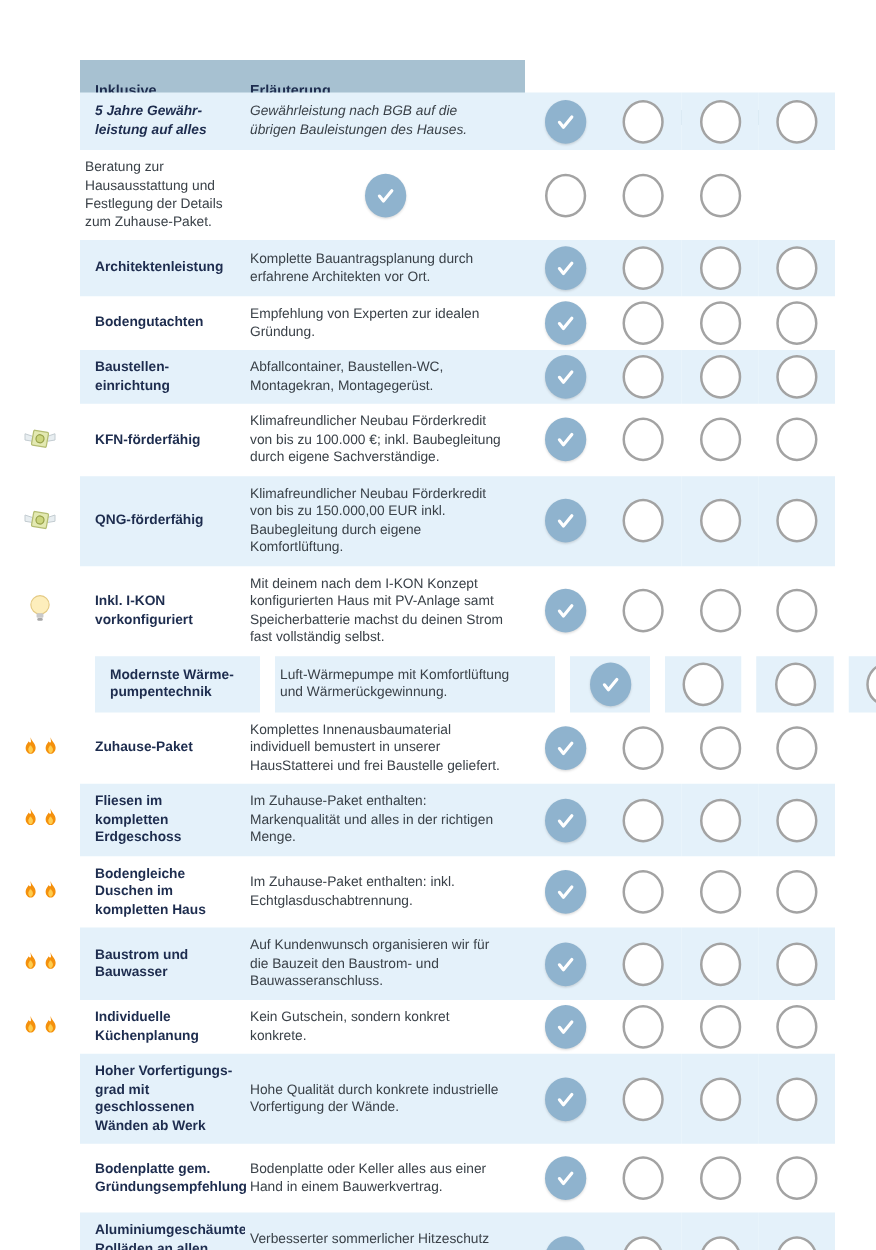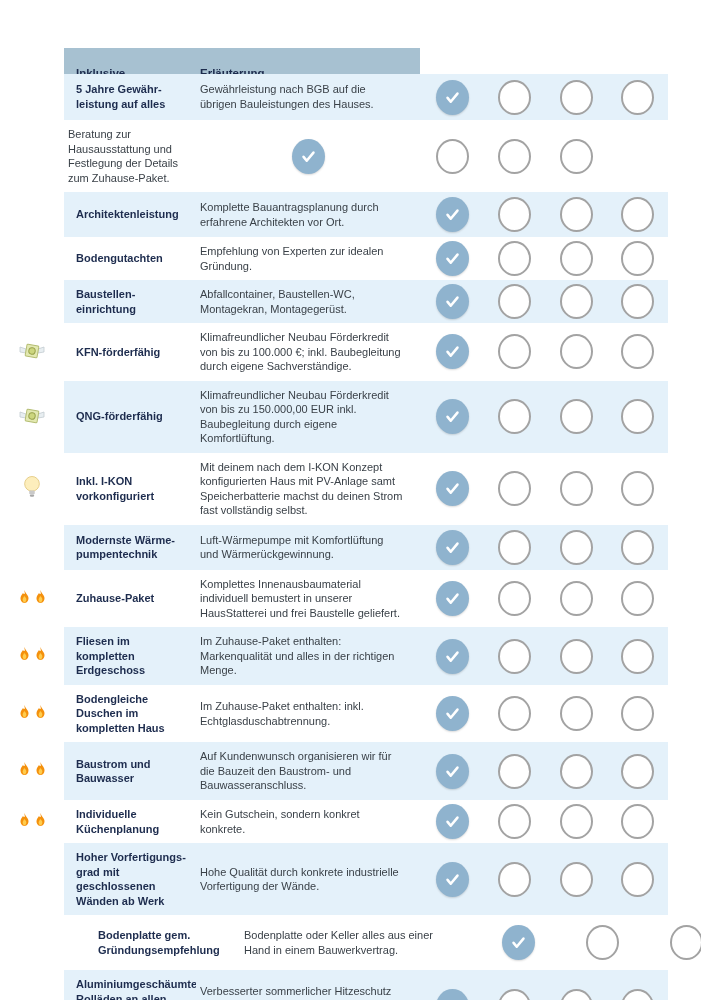--- a/index.html
+++ b/index.html
@@ -64,21 +64,21 @@
     <div class="row header-row">
       <div class="cell icon-cell"></div>
       <div class="cell title-cell">Inklusive</div>
       <div class="cell desc-cell">Erläuterung</div>
       <div class="cell status-cell">Living Haus</div>
       <div class="cell status-cell">Anbieter 1</div>
       <div class="cell status-cell">Anbieter 2</div>
       <div class="cell status-cell">Anbieter 3</div>
     </div>
     <div id="rows">
-  <div class="row striped" style="min-height: 46px;">
+  <div class="row striped" style="min-height: 46px; font-style: italic;">
     <div class="cell icon-cell"></div>
     <div class="cell title-cell">5 Jahre Gewähr-leistung auf alles</div>
     <div class="cell desc-cell">Gewährleistung nach BGB auf die übrigen Bauleistungen des Hauses.</div>
     <div class="cell status-cell">
             <span class="circle checked">
               <span style="display: inline-flex;">
                 <svg width="17" height="17" viewBox="0 0 24 24">
                   <path d="M5 12.5l4.5 5.5L19 6.5" stroke="#fff" stroke-width="3.6" fill="none" stroke-linecap="round" stroke-linejoin="round"></path>
                 </svg>
               </span>
@@ -285,21 +285,21 @@
             <span class="circle empty"></span>
           </div>
     <div class="cell status-cell">
             <span class="circle empty"></span>
           </div>
     <div class="cell status-cell">
             <span class="circle empty"></span>
           </div>
   </div>
 
-  <div class="row striped" style="min-height: 45px;">
+  <div class="row striped" style="min-height: 45px; gap: 12px;">
     <div class="cell icon-cell"></div>
     <div class="cell title-cell">Modernste Wärme-pumpentechnik</div>
     <div class="cell desc-cell">Luft-Wärmepumpe mit Komfortlüftung und Wärmerückgewinnung.</div>
     <div class="cell status-cell">
             <span class="circle checked">
               <span style="display: inline-flex;">
                 <svg width="17" height="17" viewBox="0 0 24 24">
                   <path d="M5 12.5l4.5 5.5L19 6.5" stroke="#fff" stroke-width="3.6" fill="none" stroke-linecap="round" stroke-linejoin="round"></path>
                 </svg>
               </span>
@@ -508,21 +508,21 @@
             <span class="circle empty"></span>
           </div>
     <div class="cell status-cell">
             <span class="circle empty"></span>
           </div>
     <div class="cell status-cell">
             <span class="circle empty"></span>
           </div>
   </div>
 
-  <div class="row" style="min-height: 55px; gap: 22px;">
+  <div class="row" style="min-height: 55px;">
     <div class="cell icon-cell"></div>
     <div class="cell title-cell">Bodenplatte gem. Gründungsempfehlung</div>
     <div class="cell desc-cell">Bodenplatte oder Keller alles aus einer Hand in einem Bauwerkvertrag.</div>
     <div class="cell status-cell">
             <span class="circle checked">
               <span style="display: inline-flex;">
                 <svg width="17" height="17" viewBox="0 0 24 24">
                   <path d="M5 12.5l4.5 5.5L19 6.5" stroke="#fff" stroke-width="3.6" fill="none" stroke-linecap="round" stroke-linejoin="round"></path>
                 </svg>
               </span>

